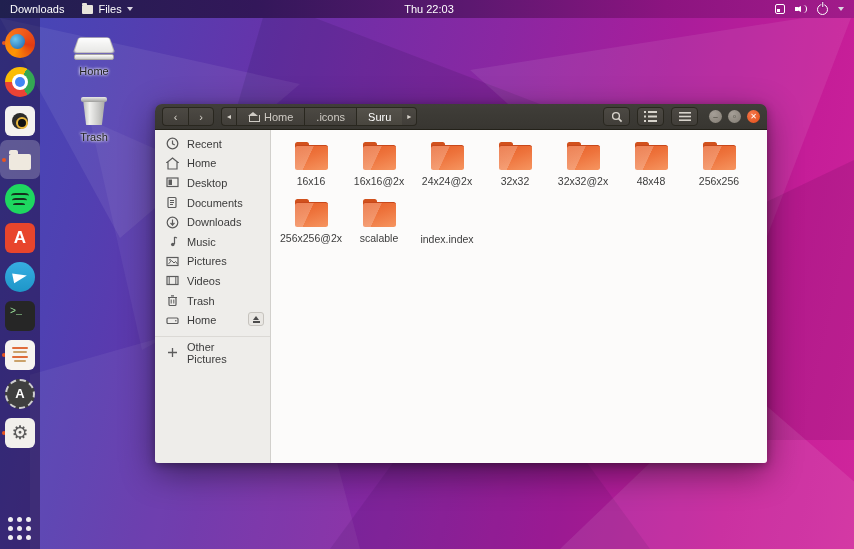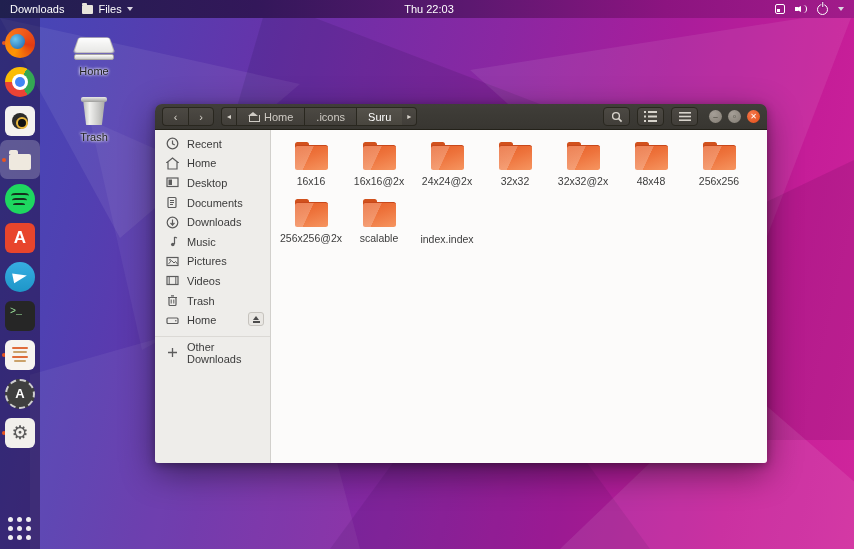--- a/index.html
+++ b/index.html
@@ -391,21 +391,21 @@
             <i class="t"></i>
             <i class="b"></i>
           </span>
       </div>
       <div class="side-sep"></div>
       <div class="side-row">
         <svg width="13" height="13" viewBox="0 0 13 13">
             <line x1="6.5" y1="2" x2="6.5" y2="11" stroke="#5c5c5c" stroke-width="1.3"></line>
             <line x1="2" y1="6.5" x2="11" y2="6.5" stroke="#5c5c5c" stroke-width="1.3"></line>
           </svg>
-        <span>Other Downloads</span>
+        <span>Other Pictures</span>
       </div>
     </div>
 
     <div class="filepane">
       <div class="filegrid">
         <div class="file-cell">
             <div class="folder-ico">
               <div class="tab"></div>
               <div class="fbody"></div>
             </div>

